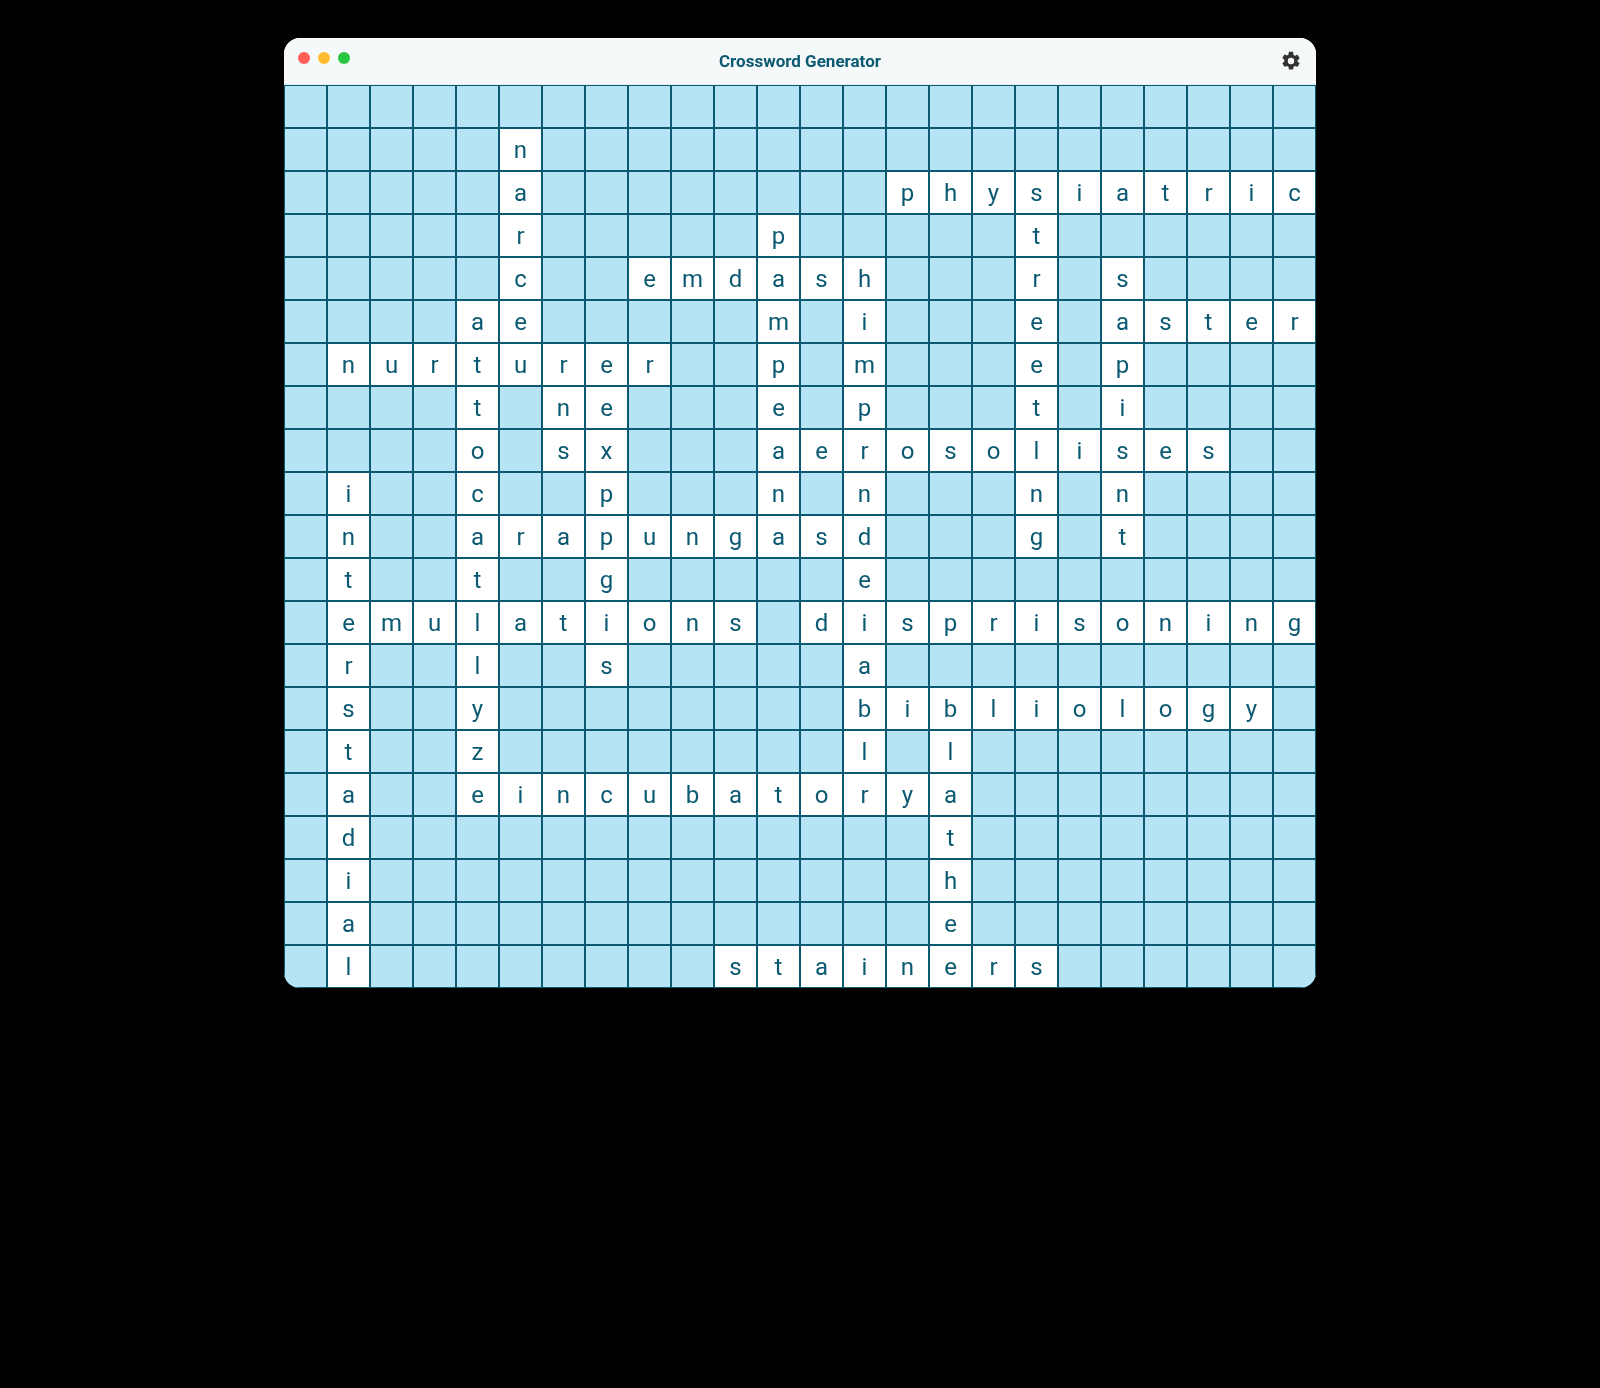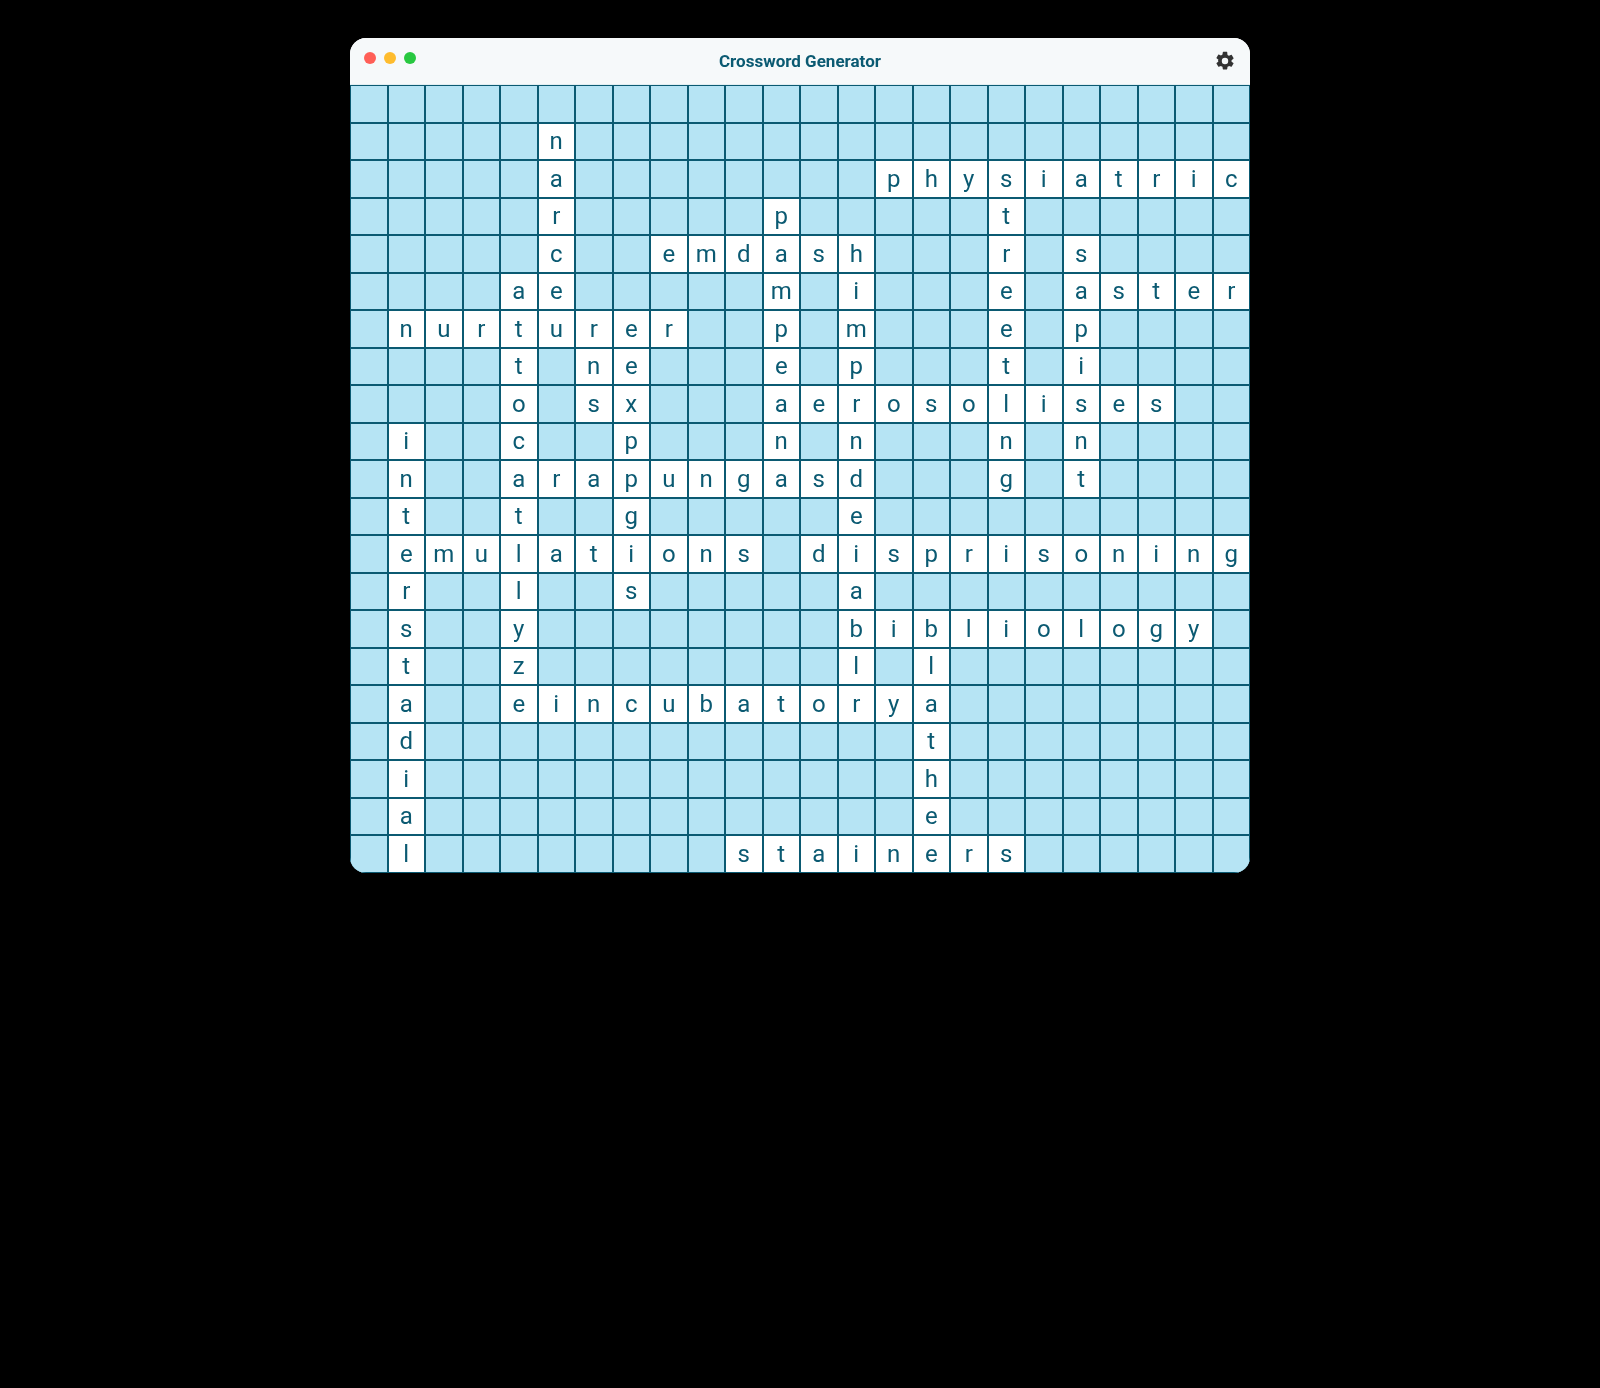--- a/index.html
+++ b/index.html
@@ -1,19 +1,19 @@
 <!DOCTYPE html>
 <html><head>
 <meta charset="utf-8">
 <style>
   html,body{margin:0;padding:0;background:#000;font-family:-apple-system,BlinkMacSystemFont,"Segoe UI",Roboto,Helvetica,Arial,sans-serif}
   .window{
     position:relative;
     margin:38px auto 0 auto;
-    width:900px;
+    width:1032px;
     background:#f6f9fa;
     border-radius:16px;
     overflow:hidden;
     box-shadow:0 0 0 1px rgba(0,0,0,.05);
   }
   .titlebar{
     display:flex;align-items:center;justify-content:center;
     height:46px;position:relative;background:#f6f9fa;border-bottom:1px solid #e2eef1;
   }
   .dots{position:absolute;left:14px;top:14px;display:flex;gap:8px}

